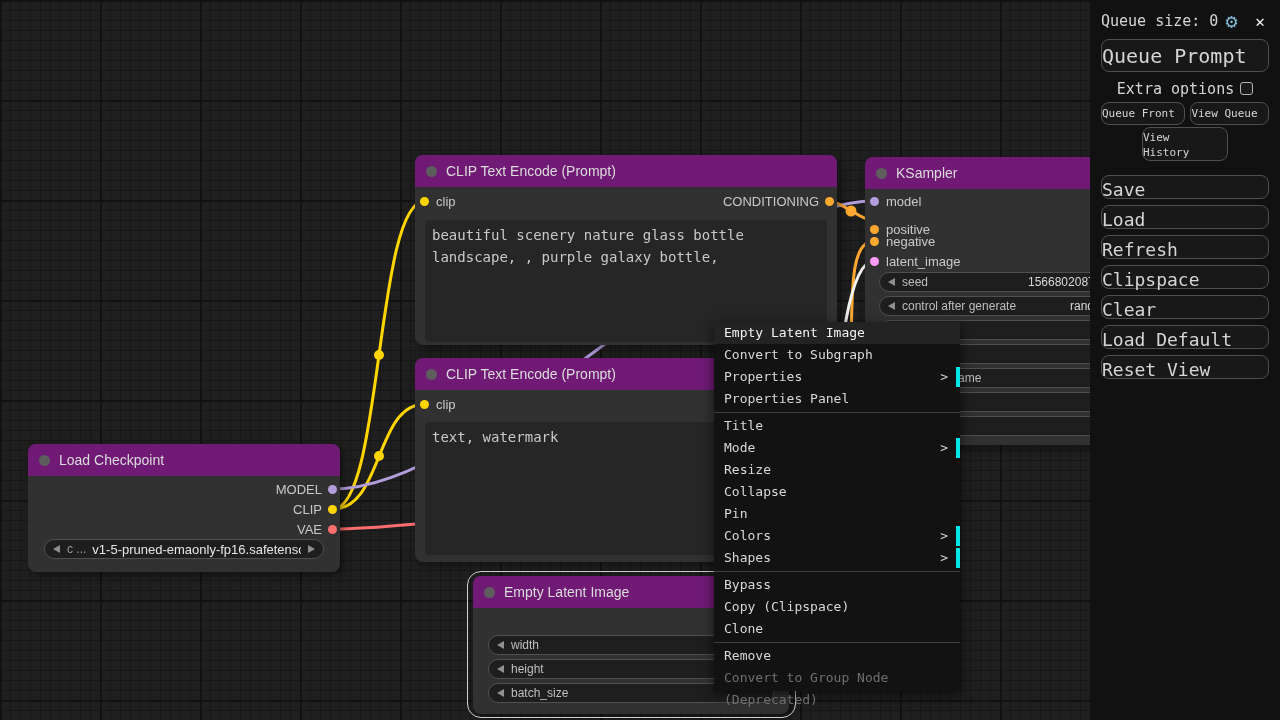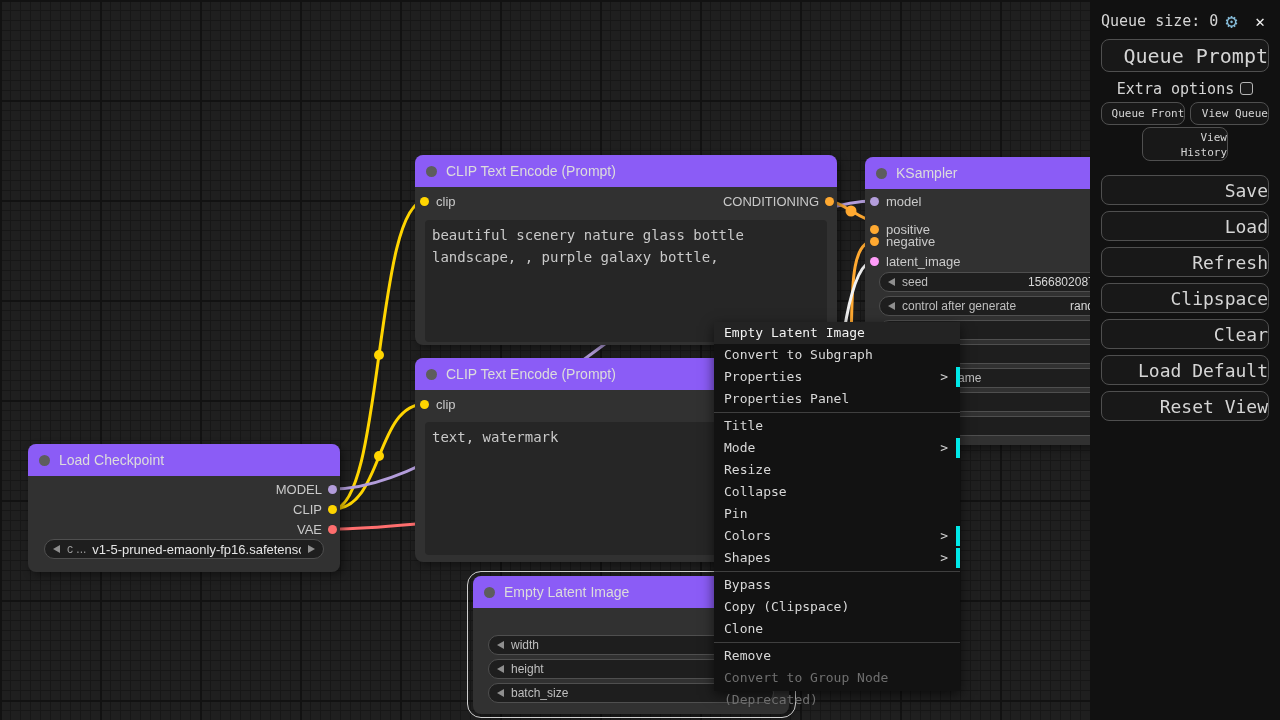--- a/index.html
+++ b/index.html
@@ -16,21 +16,21 @@
     background-size:100px 100px, 100px 100px, 10px 10px, 10px 10px;
   }
   svg.wires { position:absolute; left:0; top:0; z-index:1; }
 
   
   .node {
     position:absolute; background:#313131; border-radius:8px;
     box-shadow:3px 3px 8px rgba(0,0,0,.45); z-index:2;
   }
   .node-title {
-    height:32px; background:#8b5cf6; border-radius:8px 8px 0 0;
+    height:32px; background:#701a75; border-radius:8px 8px 0 0;
     display:flex; align-items:center; color:#dcdcdc; font-size:14px;
   }
   .title-dot {
     width:11px; height:11px; border-radius:50%; background:#5d5d5d;
     margin:0 9px 0 11px; flex:none;
   }
   .slot-row { position:absolute; left:0; right:0; height:20px; }
   .dot { position:absolute; top:50%; margin-top:-4.5px; width:9px; height:9px; border-radius:50%; }
   .dot.in  { left:5px; }
   .dot.out { right:3px; }
@@ -82,30 +82,30 @@
     position:absolute; right:0; top:0; width:190px; height:720px; z-index:6;
     background:#111111; font-family:"DejaVu Sans Mono", monospace; color:#d5d5d5;
     padding:10px 11px 0 11px;
   }
   .queue-row { display:flex; align-items:center; font-size:15px; height:22px; }
   .gear { color:#86bcd9; font-size:20px; margin-left:7px; line-height:1; cursor:default; }
   .close-x { color:#f2f2f2; font-size:16px; font-weight:bold; margin-left:auto; margin-right:4px; }
   .btn {
     display:block; width:100%; background:#181818; border:1px solid #4f4f4f;
     border-radius:8px; color:#d5d5d5; font-family:"DejaVu Sans Mono", monospace;
-    text-align:right; cursor:pointer;
+    text-align:left; cursor:pointer;
   }
   .btn-queue { height:33px; font-size:20px; margin-top:7px; }
   .extra-row { display:flex; align-items:center; justify-content:center; margin-top:8px; font-size:15px; height:17px; }
   .checkbox { width:13px; height:13px; border:1.5px solid #b5b5b5; border-radius:3px; background:#1a1a1a; margin-left:6px; }
   .small-row { display:flex; gap:5px; margin-top:5px; }
   .btn-small { height:23px; font-size:11px; line-height:20px; }
   .btn-history { width:86px; height:34px; font-size:11px; line-height:1.4; margin:2px auto 0 auto; padding-top:2px; }
   .actions { margin-top:14px; display:flex; flex-direction:column; gap:6px; }
-  .btn-action { height:30px; font-size:18px; line-height:27px; }
+  .btn-action { height:24px; font-size:18px; line-height:27px; }
 </style>
 </head>
 <body>
 
 <div class="screen">
 
   <svg class="wires" width="1280" height="720">
     <path d="M333,509 C383,509 375,201 425,201" fill="none" stroke-width="3" stroke-linecap="round" stroke="#FFD500"></path>
     <path d="M333,509 C383,509 375,404 425,404" fill="none" stroke-width="3" stroke-linecap="round" stroke="#FFD500"></path>
     <path d="M333,489 C486,489 721,201 874,201" fill="none" stroke-width="3" stroke-linecap="round" stroke="#B39DDB"></path>

